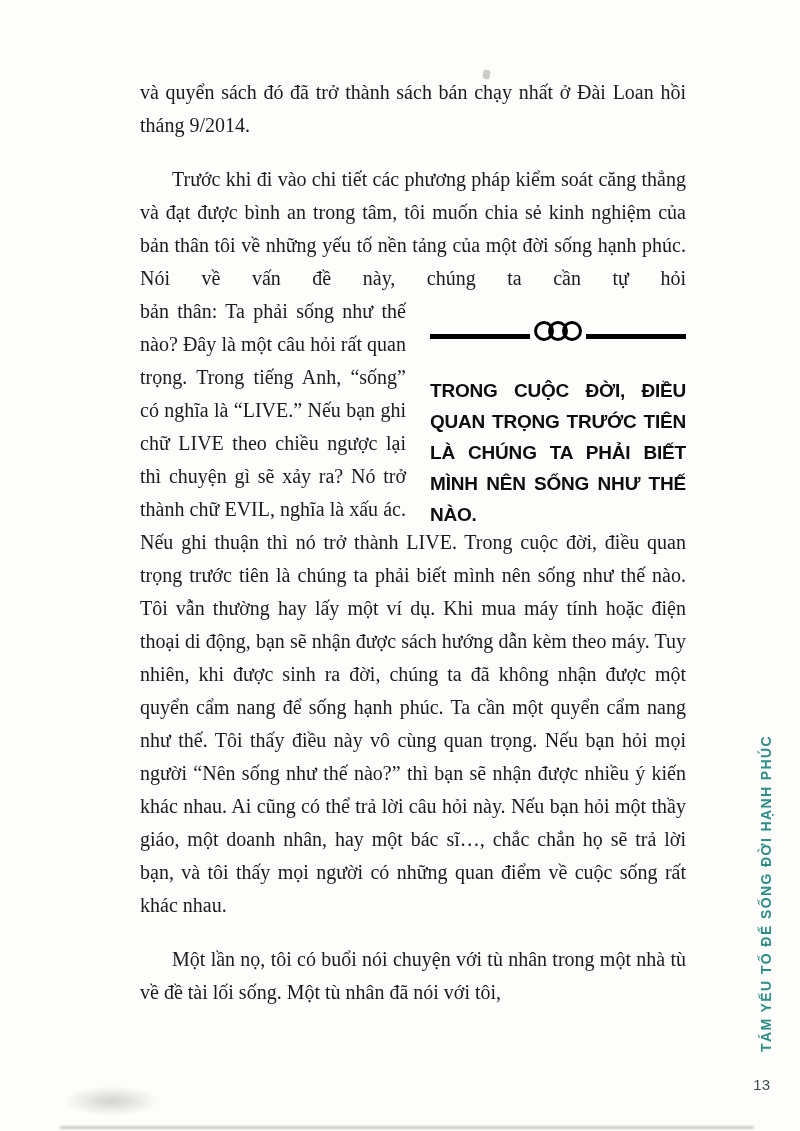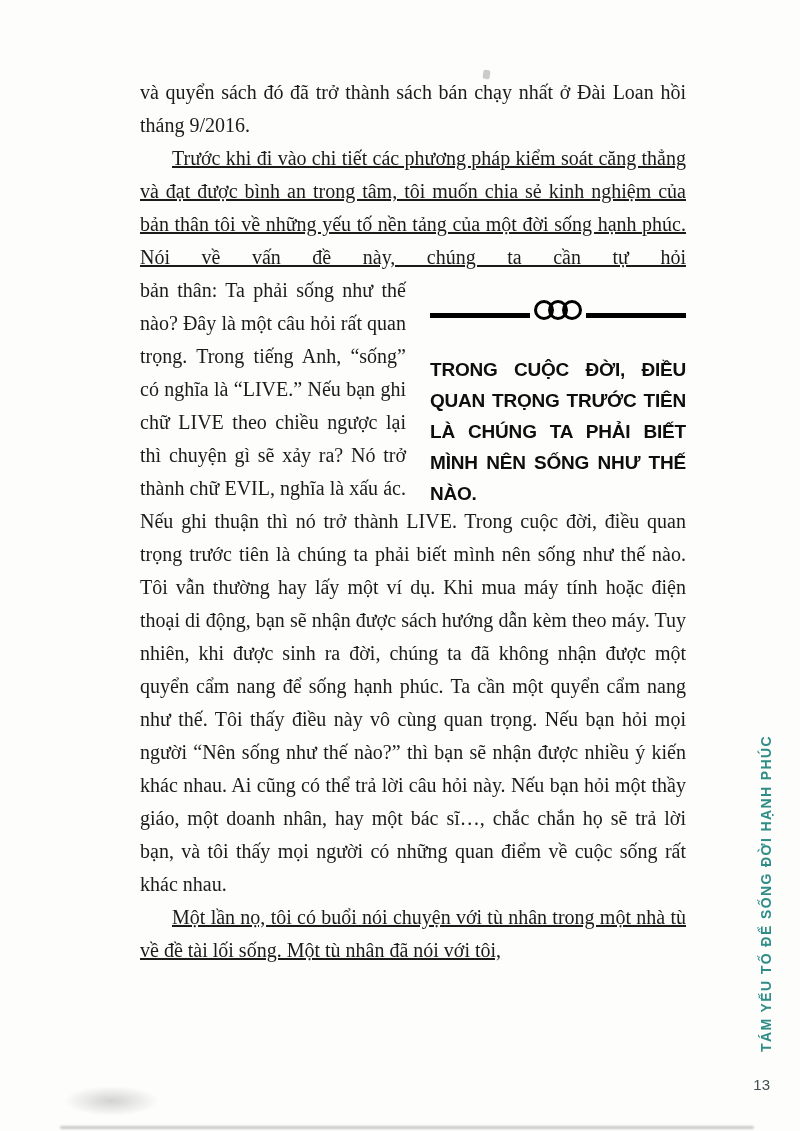--- a/index.html
+++ b/index.html
@@ -28,21 +28,21 @@
   }
 
   .para {
     font-size: 20px;
     line-height: 33px;
     text-align: justify;
     color: var(--text-color, #1b1b1b);
   }
 
   .para.indent { text-indent: 32px; }
-  .para.space-before { margin-top: 0; text-decoration: underline; }
+  .para.space-before { margin-top: 21px; }
   .force-justify { text-align-last: justify; }
 
   .wrap { margin-top: 0; }
   .wrap::after { content: ""; display: block; clear: both; }
 
   .pullquote {
     float: right;
     width: 256px;
     height: 231px;
     margin-left: 24px;
@@ -121,21 +121,21 @@
 </style>
 </head>
 <body>
 
 <div class="page">
 
   <div class="artifact-top-dot"></div>
 
   <section class="text-block">
 
-    <p class="para">và quyển sách đó đã trở thành sách bán chạy nhất ở Đài Loan hồi tháng 9/2016.</p>
+    <p class="para">và quyển sách đó đã trở thành sách bán chạy nhất ở Đài Loan hồi tháng 9/2014.</p>
 
     <p class="para indent space-before force-justify">Trước khi đi vào chi tiết các phương pháp kiểm soát căng thẳng và đạt được bình an trong tâm, tôi muốn chia sẻ kinh nghiệm của bản thân tôi về những yếu tố nền tảng của một đời sống hạnh phúc. Nói về vấn đề này, chúng ta cần tự hỏi</p>
 
     <div class="wrap">
 
       <aside class="pullquote">
         <div class="ornament">
           <svg viewBox="0 0 256 30" xmlns="http://www.w3.org/2000/svg" aria-hidden="true">
             <rect x="0" y="17" width="256" height="5" fill="#000"></rect>
             <rect x="100" y="2" width="56" height="24" fill="#fdfdfb"></rect>

